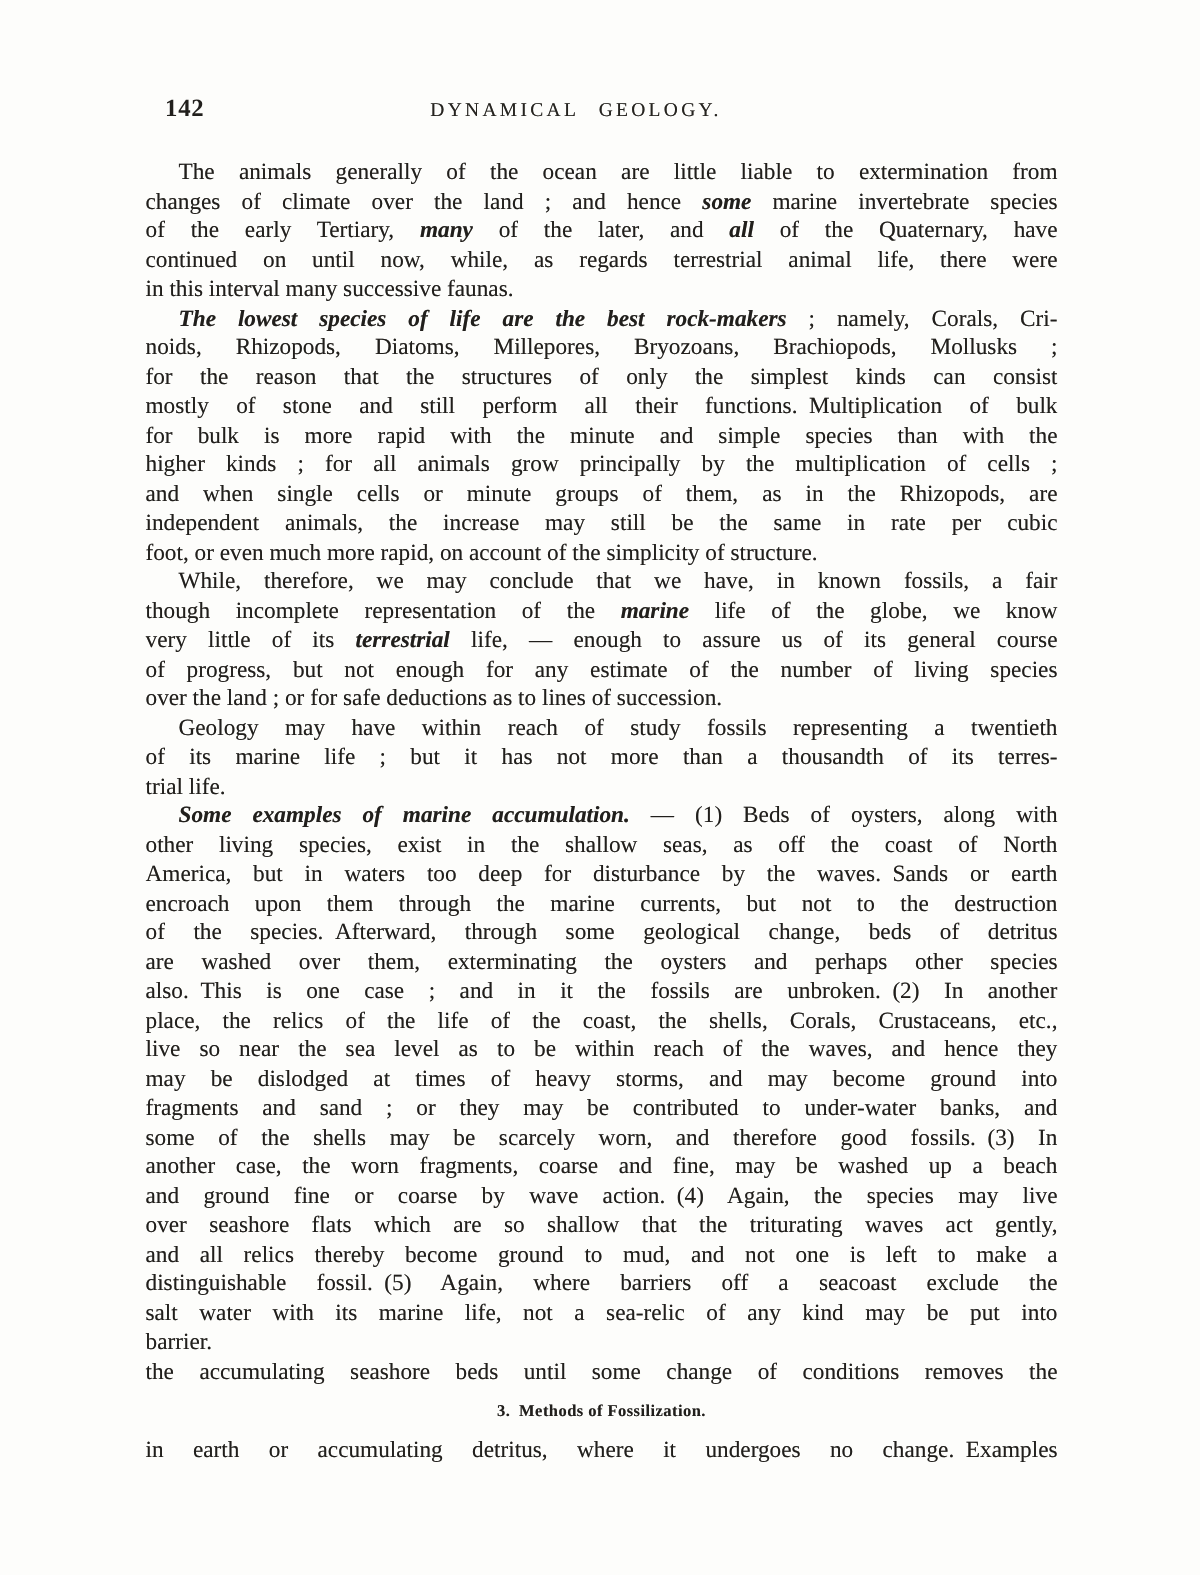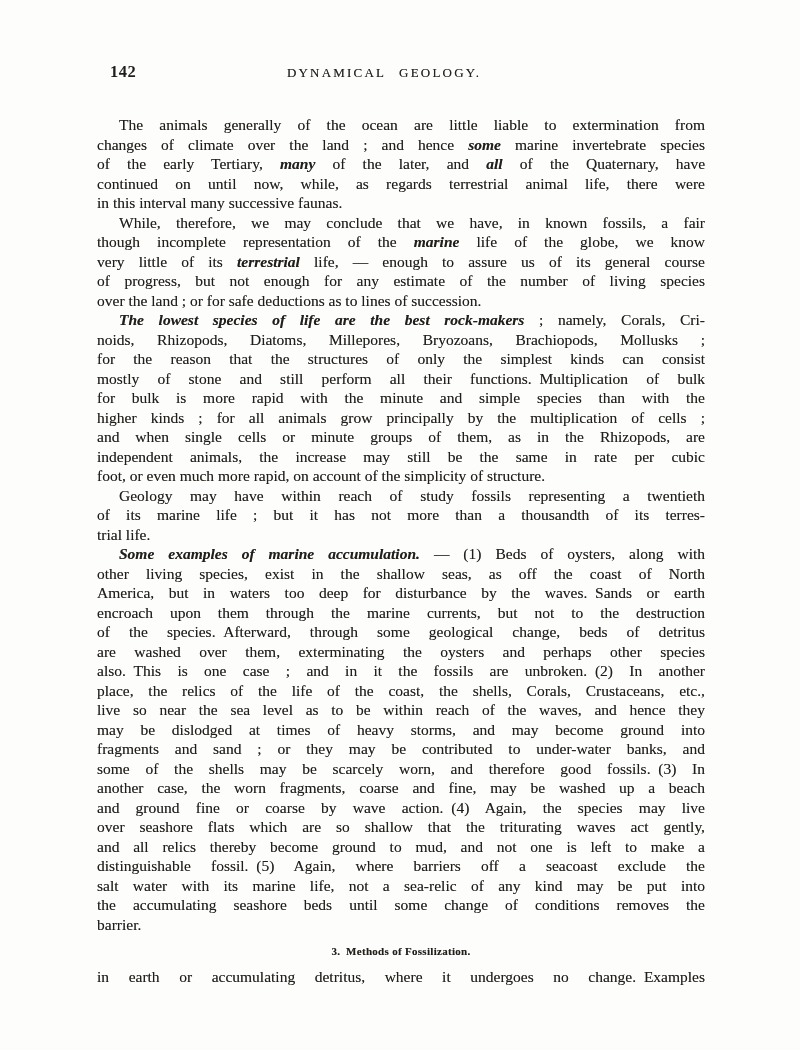--- a/index.html
+++ b/index.html
@@ -42,21 +42,21 @@
     text-align: center;
     font-size: 13px;
     letter-spacing: 2.2px;
     word-spacing: 8px;
     padding-top: 3px;
     color: #262420;
     text-shadow: 0 0 0.4px rgba(33,31,28,0.55);
   }
   .text-column {
     position: absolute;
-    top: 115px;
+    top: 105px;
     left: 97px;
     width: 608px;
     font-size: 15.5px;
     text-shadow: 0 0 0.4px rgba(33,31,28,0.5);
   }
   .paragraph { margin: 0; }
   .line {
     line-height: 19.5px;
     height: 19.5px;
     overflow: hidden;
@@ -87,36 +87,36 @@
   </div>
   <div class="text-column" id="text-column">
       <div class="paragraph">
         <div class="line j first">The animals generally of the ocean are little liable to extermination from</div>
         <div class="line j">changes of climate over the land ; and hence <i>some</i> marine invertebrate species</div>
         <div class="line j">of the early Tertiary, <i>many</i> of the later, and <i>all</i> of the Quaternary, have</div>
         <div class="line j">continued on until now, while, as regards terrestrial animal life, there were</div>
         <div class="line">in this interval many successive faunas.</div>
       </div>
       <div class="paragraph">
-        <div class="line j first">While, therefore, we may conclude that we have, in known fossils, a fair</div>
-        <div class="line j">though incomplete representation of the <i>marine</i> life of the globe, we know</div>
-        <div class="line j">very little of its <i>terrestrial</i> life, — enough to assure us of its general course</div>
-        <div class="line j">of progress, but not enough for any estimate of the number of living species</div>
-        <div class="line">over the land ; or for safe deductions as to lines of succession.</div>
-      </div>
-      <div class="paragraph">
         <div class="line j first"><i>The lowest species of life are the best rock-makers</i> ; namely, Corals, Cri-</div>
         <div class="line j">noids, Rhizopods, Diatoms, Millepores, Bryozoans, Brachiopods, Mollusks ;</div>
         <div class="line j">for the reason that the structures of only the simplest kinds can consist</div>
         <div class="line j">mostly of stone and still perform all their functions. Multiplication of bulk</div>
         <div class="line j">for bulk is more rapid with the minute and simple species than with the</div>
         <div class="line j">higher kinds ; for all animals grow principally by the multiplication of cells ;</div>
         <div class="line j">and when single cells or minute groups of them, as in the Rhizopods, are</div>
         <div class="line j">independent animals, the increase may still be the same in rate per cubic</div>
         <div class="line">foot, or even much more rapid, on account of the simplicity of structure.</div>
+      </div>
+      <div class="paragraph">
+        <div class="line j first">While, therefore, we may conclude that we have, in known fossils, a fair</div>
+        <div class="line j">though incomplete representation of the <i>marine</i> life of the globe, we know</div>
+        <div class="line j">very little of its <i>terrestrial</i> life, — enough to assure us of its general course</div>
+        <div class="line j">of progress, but not enough for any estimate of the number of living species</div>
+        <div class="line">over the land ; or for safe deductions as to lines of succession.</div>
       </div>
       <div class="paragraph">
         <div class="line j first">Geology may have within reach of study fossils representing a twentieth</div>
         <div class="line j">of its marine life ; but it has not more than a thousandth of its terres-</div>
         <div class="line">trial life.</div>
       </div>
       <div class="paragraph">
         <div class="line j first"><i>Some examples of marine accumulation.</i> — (1) Beds of oysters, along with</div>
         <div class="line j">other living species, exist in the shallow seas, as off the coast of North</div>
         <div class="line j">America, but in waters too deep for disturbance by the waves. Sands or earth</div>
@@ -128,21 +128,21 @@
         <div class="line j">live so near the sea level as to be within reach of the waves, and hence they</div>
         <div class="line j">may be dislodged at times of heavy storms, and may become ground into</div>
         <div class="line j">fragments and sand ; or they may be contributed to under-water banks, and</div>
         <div class="line j">some of the shells may be scarcely worn, and therefore good fossils. (3) In</div>
         <div class="line j">another case, the worn fragments, coarse and fine, may be washed up a beach</div>
         <div class="line j">and ground fine or coarse by wave action. (4) Again, the species may live</div>
         <div class="line j">over seashore flats which are so shallow that the triturating waves act gently,</div>
         <div class="line j">and all relics thereby become ground to mud, and not one is left to make a</div>
         <div class="line j">distinguishable fossil. (5) Again, where barriers off a seacoast exclude the</div>
         <div class="line j">salt water with its marine life, not a sea-relic of any kind may be put into</div>
+        <div class="line">barrier.</div>
         <div class="line j">the accumulating seashore beds until some change of conditions removes the</div>
-        <div class="line">barrier.</div>
       </div>
       <div class="section-heading">3. Methods of Fossilization.</div>
       <div class="paragraph">
         <div class="line j">in earth or accumulating detritus, where it undergoes no change. Examples</div>
       </div>
     </div>
 </div>
 
 </body></html>

